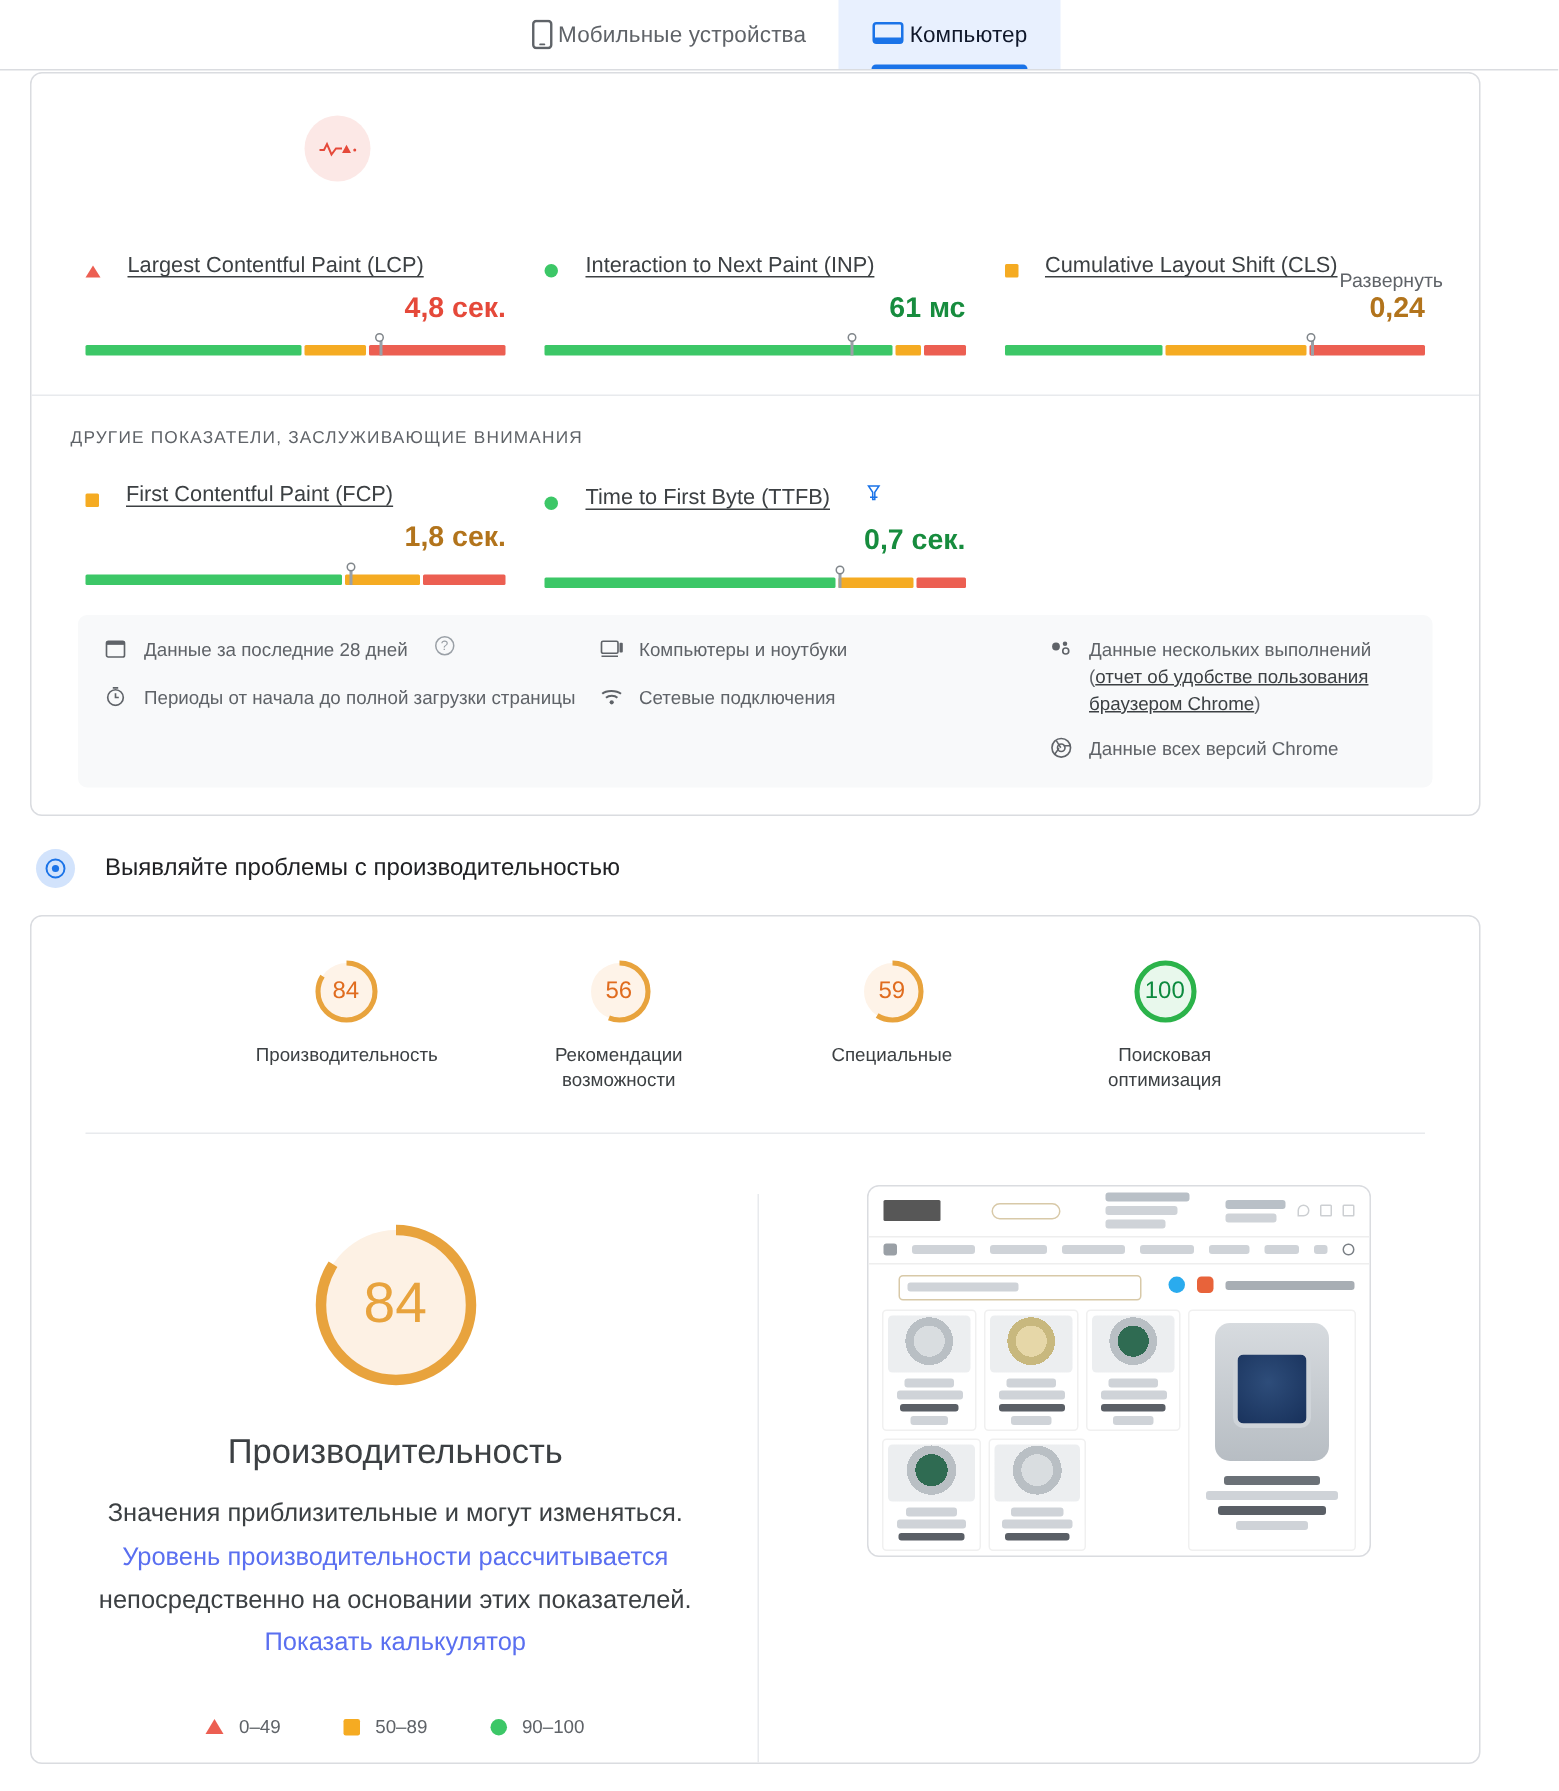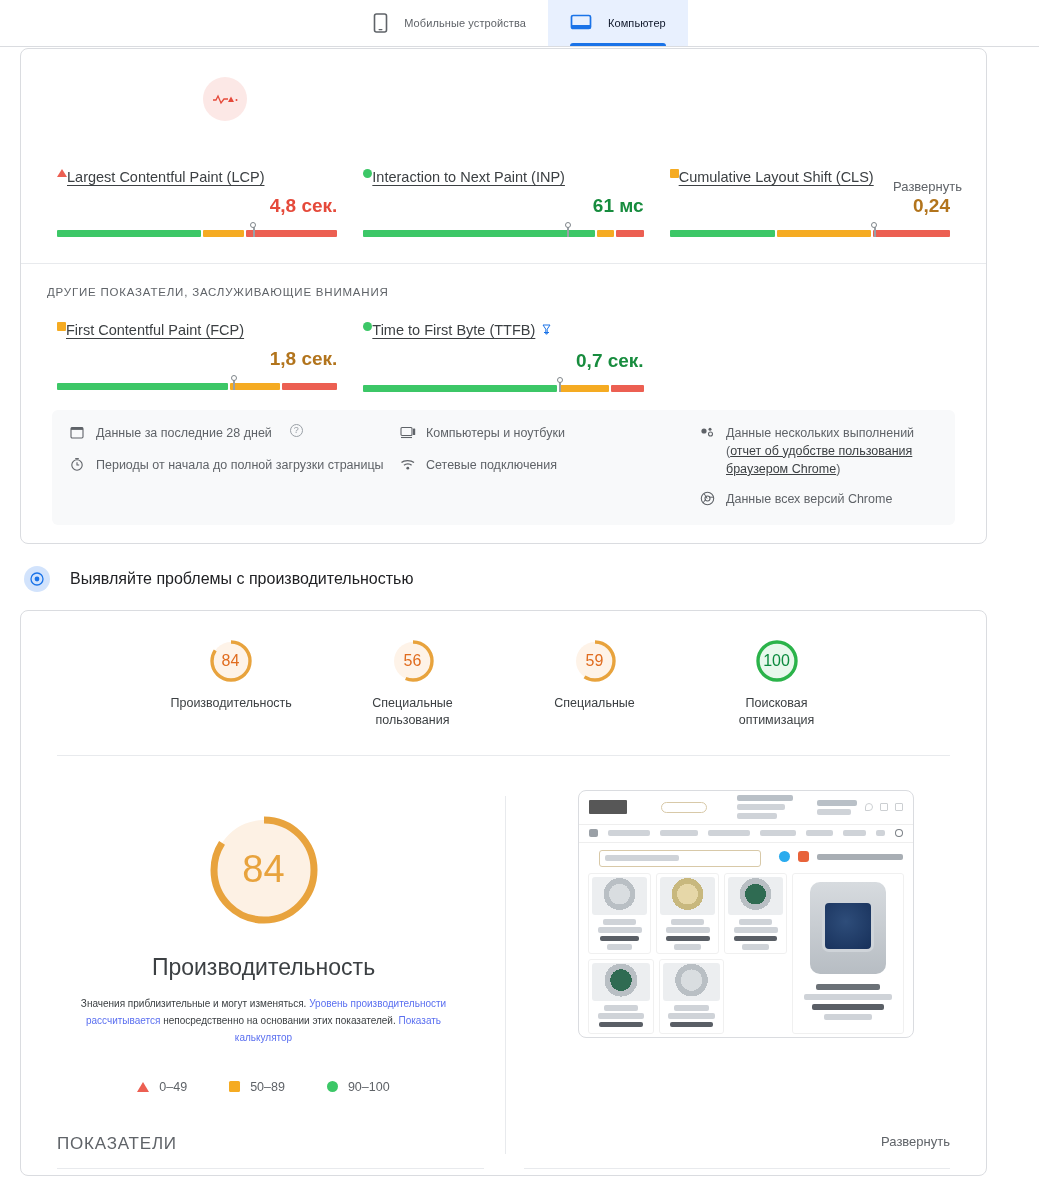--- a/index.html
+++ b/index.html
@@ -12,23 +12,23 @@
     overflow: hidden;
   }
   .page { position: relative; width: 1039px; height: 1194px; background:#fff; }
 
   
   .tabbar {
     display: flex; justify-content: center; align-items: flex-start;
     height: 47px; border-bottom: 1px solid #dadce0; position: relative;
   }
   .tab {
-    display: flex; align-items: center; gap: 16px;
+    display: flex; align-items: center; gap: 3px;
     height: 46px; padding: 0 22px; cursor: pointer;
-    font-size: 11px; color: #5f6368; letter-spacing: .1px;
+    font-size: 15px; color: #5f6368; letter-spacing: .1px;
   }
   .tab.active { background: #e8f0fe; color: #0f172a; position: relative; }
   .tab.active::after {
     content:""; position: absolute; left: 22px; right: 22px; bottom: 0;
     height: 3px; background: #1a73e8; border-radius: 3px 3px 0 0;
   }
   .tab svg { display:block; }
 
   
   .card {
@@ -48,21 +48,21 @@
     display:inline-block; width: 13px; height: 13px; border-radius:50%;
     border: 1px solid #9aa0a6; color:#9aa0a6; font-size: 9px; line-height: 11px;
     text-align:center; vertical-align: 1px; margin-left: 8px;
   }
   .expand-link {
     position: absolute; right: 24px; font-size: 13px; color: #5f6368; cursor: pointer;
   }
 
   .metrics-row { display:flex; padding: 0 36px; }
   .metric { flex: 1 1 0; min-width: 0; padding-right: 26px; }
-  .metric-head { display:flex; align-items:flex-start; gap: 0; }
+  .metric-head { display:flex; align-items:flex-end; gap: 18px; }
   .metric-name {
     font-size: 14.5px; color: #3c4043; text-decoration: underline;
     text-underline-offset: 3px; cursor: pointer;
   }
   .lab-icon { margin-left: 6px; }
   .metric-value {
     text-align: right; font-size: 19px; font-weight: bold; margin: 10px 0 6px 0;
   }
   .v-red { color:#e5493a; } .v-green { color:#178c3e; } .v-orange { color:#b2741c; }
 
@@ -123,21 +123,21 @@
   .detail-left { width: 485px; text-align:center; position:relative; padding-top: 22px; }
   .detail-left::after {
     content:""; position:absolute; right:0; top: 10px; bottom: -60px; width:1px; background:#e8eaed;
   }
   .gauge-lg { width: 124px; height:124px; margin: 0 auto; position:relative; }
   .gauge-lg .num {
     position:absolute; inset:0; display:flex; align-items:center; justify-content:center;
     font-size: 38px; color:#e8a33d;
   }
   .big-label { font-size: 23px; color:#3c4043; margin-top: 22px; }
-  .desc { font-size: 10px; color:#3c4043; line-height:1.7; margin: 14px auto 0; width: 400px; }
+  .desc { font-size: 17px; color:#3c4043; line-height:1.7; margin: 14px auto 0; width: 400px; }
   .desc a { color:#5a6ff0; text-decoration:none; cursor:pointer; }
 
   .legend { display:flex; justify-content:center; gap: 42px; margin-top: 34px; font-size: 12.5px; color:#5f6368; }
   .legend span { display:flex; align-items:center; gap: 10px; }
 
   .tri { width:0;height:0;border-left:6px solid transparent;border-right:6px solid transparent;border-bottom:10px solid #ec5f52; }
   .sq { width:11px;height:11px;background:#f5ab22;border-radius:1.5px; }
   .ci { width:11px;height:11px;background:#3cc767;border-radius:50%; }
   .tri-s { width:0;height:0;border-left:5px solid transparent;border-right:5px solid transparent;border-bottom:8.5px solid #ec5f52; }
   .sq-s { width:9px;height:9px;background:#f5ab22;border-radius:1px; }
@@ -418,21 +418,21 @@
       </div>
 
       <div class="gauge-item">
         <div class="gauge-sm">
           <svg width="48" height="48" viewBox="0 0 48 48">
             <circle cx="24" cy="24" r="19" fill="#fef3e8"></circle>
             <circle cx="24" cy="24" r="19" fill="none" stroke="#e8a33d" stroke-width="3.4" stroke-dasharray="66.8 152.8" stroke-linecap="butt" transform="rotate(-90 24 24)"></circle>
           </svg>
           <div class="num o">56</div>
         </div>
-        <div class="gauge-label">Специальные пользования</div>
+        <div class="gauge-label">Рекомендации возможности</div>
       </div>
 
       <div class="gauge-item">
         <div class="gauge-sm">
           <svg width="48" height="48" viewBox="0 0 48 48">
             <circle cx="24" cy="24" r="19" fill="#fef3e8"></circle>
             <circle cx="24" cy="24" r="19" fill="none" stroke="#e8a33d" stroke-width="3.4" stroke-dasharray="70.4 149.2" stroke-linecap="butt" transform="rotate(-90 24 24)"></circle>
           </svg>
           <div class="num o">59</div>
         </div>

